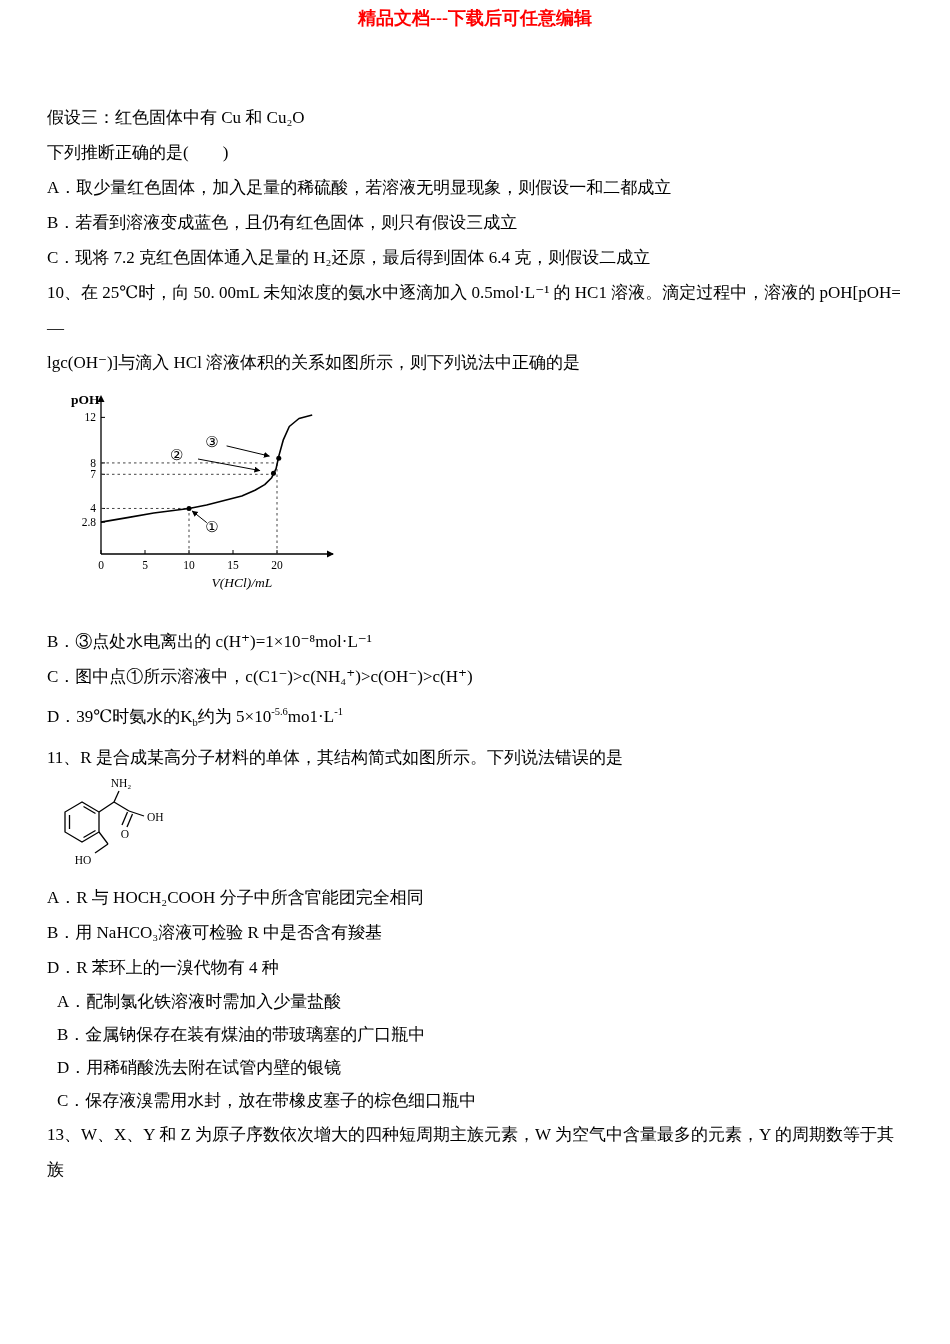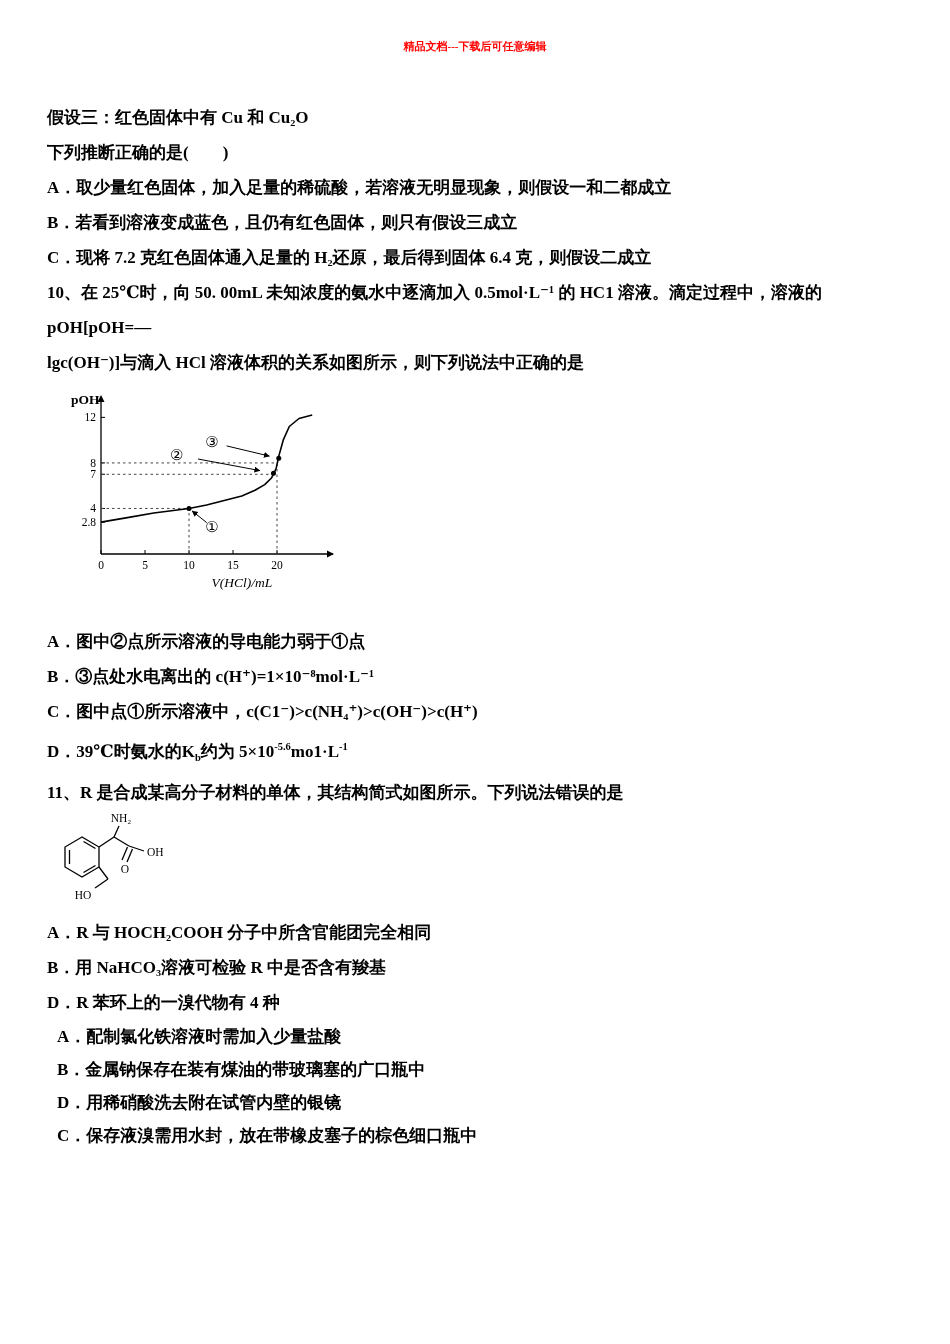--- a/index.html
+++ b/index.html
@@ -3,25 +3,25 @@
 <meta charset="utf-8">
 <style>
   html,body{margin:0;padding:0;}
   body{
     width:950px;height:1344px;overflow:hidden;background:#ffffff;color:#000;
     font-family:"Liberation Serif","DejaVu Serif",serif;
     position:relative;
   }
   .doc-header{
     position:absolute;top:6px;left:0;width:100%;
-    text-align:center;font-size:11px;font-weight:600;color:#ff0000;margin-top:33px;
+    text-align:center;font-size:18px;font-weight:600;color:#ff0000;
   }
   .content{padding:100px 47px 0 47px;}
   p.line{
-    margin:0;font-size:17px;line-height:35px;font-weight:700;
+    margin:0;font-size:17px;line-height:35px;font-weight:400;
     white-space:normal;
   }
   p.tight{line-height:33px;margin-left:10px;}
   .sub{font-size:0.62em;vertical-align:sub;}
   .sup{font-size:0.62em;vertical-align:super;}
   .chart{margin:6px 0 22px 2px;}
   .structure{margin:0 0 0 2px;height:105px;}
   #chart-svg text, .structure svg text{
     font-family:"Liberation Serif","DejaVu Serif",serif;fill:#000;
   }
@@ -86,21 +86,20 @@
         <line x1="149.0" y1="73.0" x2="210.9" y2="84.6" stroke="#000" marker-end="url(#arr)"></line>
         <text x="127.68" y="73.95384615384616" text-anchor="middle" font-size="15">②</text>
         <circle cx="229.76" cy="72.36923076923077" r="2.5" fill="#000"></circle>
         <line x1="177.6" y1="59.9" x2="220.4" y2="70.1" stroke="#000" marker-end="url(#arr)"></line>
         <text x="162.88" y="61.43076923076923" text-anchor="middle" font-size="15">③</text>
         <text x="22" y="18" font-size="13.5" font-weight="bold">pOH</text>
         <text x="192.8" y="201" font-size="13.5" font-style="italic" text-anchor="middle">V(HCl)/mL</text>
       </svg>
   </div>
 
-  <p class="line">A．图中②点所示溶液的导电能力弱于①点</p>
   <p class="line">B．③点处水电离出的 c(H⁺)=1×10⁻⁸mol·L⁻¹</p>
   <p class="line">C．图中点①所示溶液中，c(C1⁻)&gt;c(NH₄⁺)&gt;c(OH⁻)&gt;c(H⁺)</p>
   <p class="line"><span>D．39℃时氨水的K</span><span class="sub">b</span><span>约为 5×10</span><span class="sup">-5.6</span><span>mo1·L</span><span class="sup">-1</span></p>
 
   <p class="line">11、R 是合成某高分子材料的单体，其结构简式如图所示。下列说法错误的是</p>
 
   <div class="structure">
     <svg width="160" height="105" viewBox="0 0 160 105">
       <g stroke="#000" stroke-width="1.3" fill="none">
         <polygon points="33,27 16,37 16,57 33,67 50,57 50,37"></polygon>
@@ -125,14 +124,15 @@
 
   <p class="line">A．R 与 HOCH₂COOH 分子中所含官能团完全相同</p>
   <p class="line">B．用 NaHCO₃溶液可检验 R 中是否含有羧基</p>
   <p class="line">D．R 苯环上的一溴代物有 4 种</p>
 
   <p class="line tight">A．配制氯化铁溶液时需加入少量盐酸</p>
   <p class="line tight">B．金属钠保存在装有煤油的带玻璃塞的广口瓶中</p>
   <p class="line tight">D．用稀硝酸洗去附在试管内壁的银镜</p>
   <p class="line tight">C．保存液溴需用水封，放在带橡皮塞子的棕色细口瓶中</p>
 
+  <p class="line">13、W、X、Y 和 Z 为原子序数依次增大的四种短周期主族元素，W 为空气中含量最多的元素，Y 的周期数等于其族</p>
 
 </div>
 
 </body></html>

